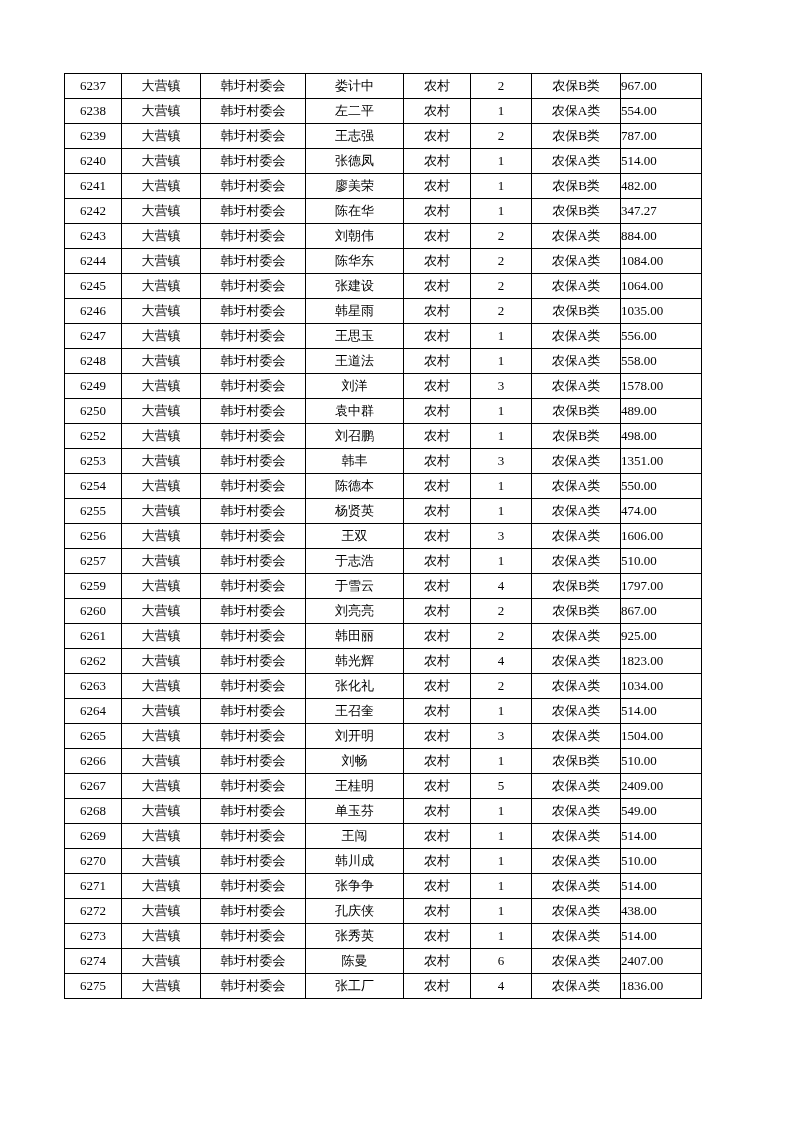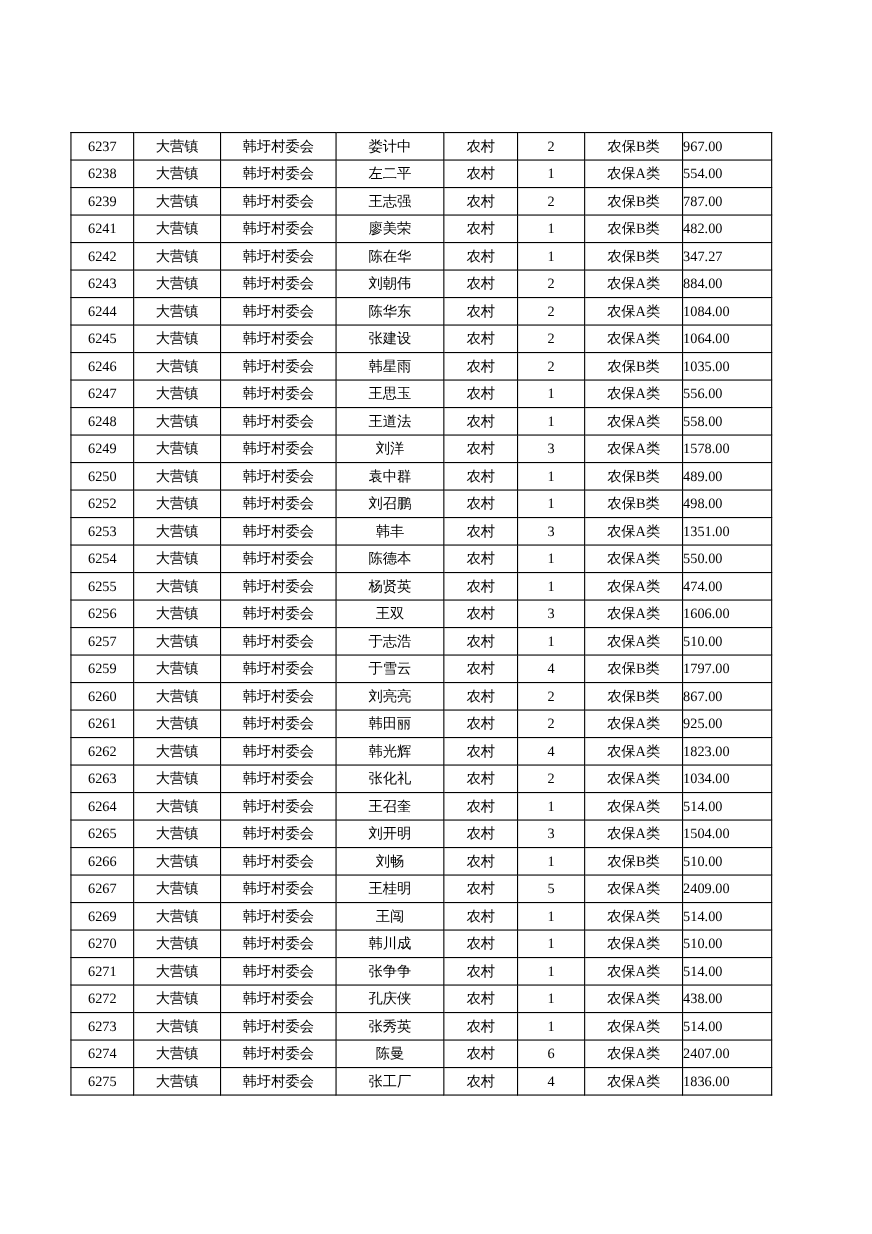--- a/index.html
+++ b/index.html
@@ -16,21 +16,20 @@
     color: #000000;
     overflow: hidden;
   }
   table.records {
     position: absolute;
     left: 64px;
     top: 73px;
     width: 637px;
     border-collapse: collapse;
     table-layout: fixed;
-    margin-top: 47px;
   }
   table.records td {
     border: 1px solid #000000;
     height: 24px;
     font-size: 13px;
     line-height: 24px;
     padding: 0;
     white-space: nowrap;
     overflow: hidden;
   }
@@ -77,20 +76,30 @@
           <td class="center">6239</td>
           <td class="center">大营镇</td>
           <td class="center">韩圩村委会</td>
           <td class="center">王志强</td>
           <td class="center">农村</td>
           <td class="center">2</td>
           <td class="center">农保B类</td>
           <td class="right">787.00</td>
         </tr>
         <tr>
+          <td class="center">6240</td>
+          <td class="center">大营镇</td>
+          <td class="center">韩圩村委会</td>
+          <td class="center">张德凤</td>
+          <td class="center">农村</td>
+          <td class="center">1</td>
+          <td class="center">农保A类</td>
+          <td class="right">514.00</td>
+        </tr>
+        <tr>
           <td class="center">6241</td>
           <td class="center">大营镇</td>
           <td class="center">韩圩村委会</td>
           <td class="center">廖美荣</td>
           <td class="center">农村</td>
           <td class="center">1</td>
           <td class="center">农保B类</td>
           <td class="right">482.00</td>
         </tr>
         <tr>
@@ -325,20 +334,30 @@
         </tr>
         <tr>
           <td class="center">6267</td>
           <td class="center">大营镇</td>
           <td class="center">韩圩村委会</td>
           <td class="center">王桂明</td>
           <td class="center">农村</td>
           <td class="center">5</td>
           <td class="center">农保A类</td>
           <td class="right">2409.00</td>
+        </tr>
+        <tr>
+          <td class="center">6268</td>
+          <td class="center">大营镇</td>
+          <td class="center">韩圩村委会</td>
+          <td class="center">单玉芬</td>
+          <td class="center">农村</td>
+          <td class="center">1</td>
+          <td class="center">农保A类</td>
+          <td class="right">549.00</td>
         </tr>
         <tr>
           <td class="center">6269</td>
           <td class="center">大营镇</td>
           <td class="center">韩圩村委会</td>
           <td class="center">王闯</td>
           <td class="center">农村</td>
           <td class="center">1</td>
           <td class="center">农保A类</td>
           <td class="right">514.00</td>

